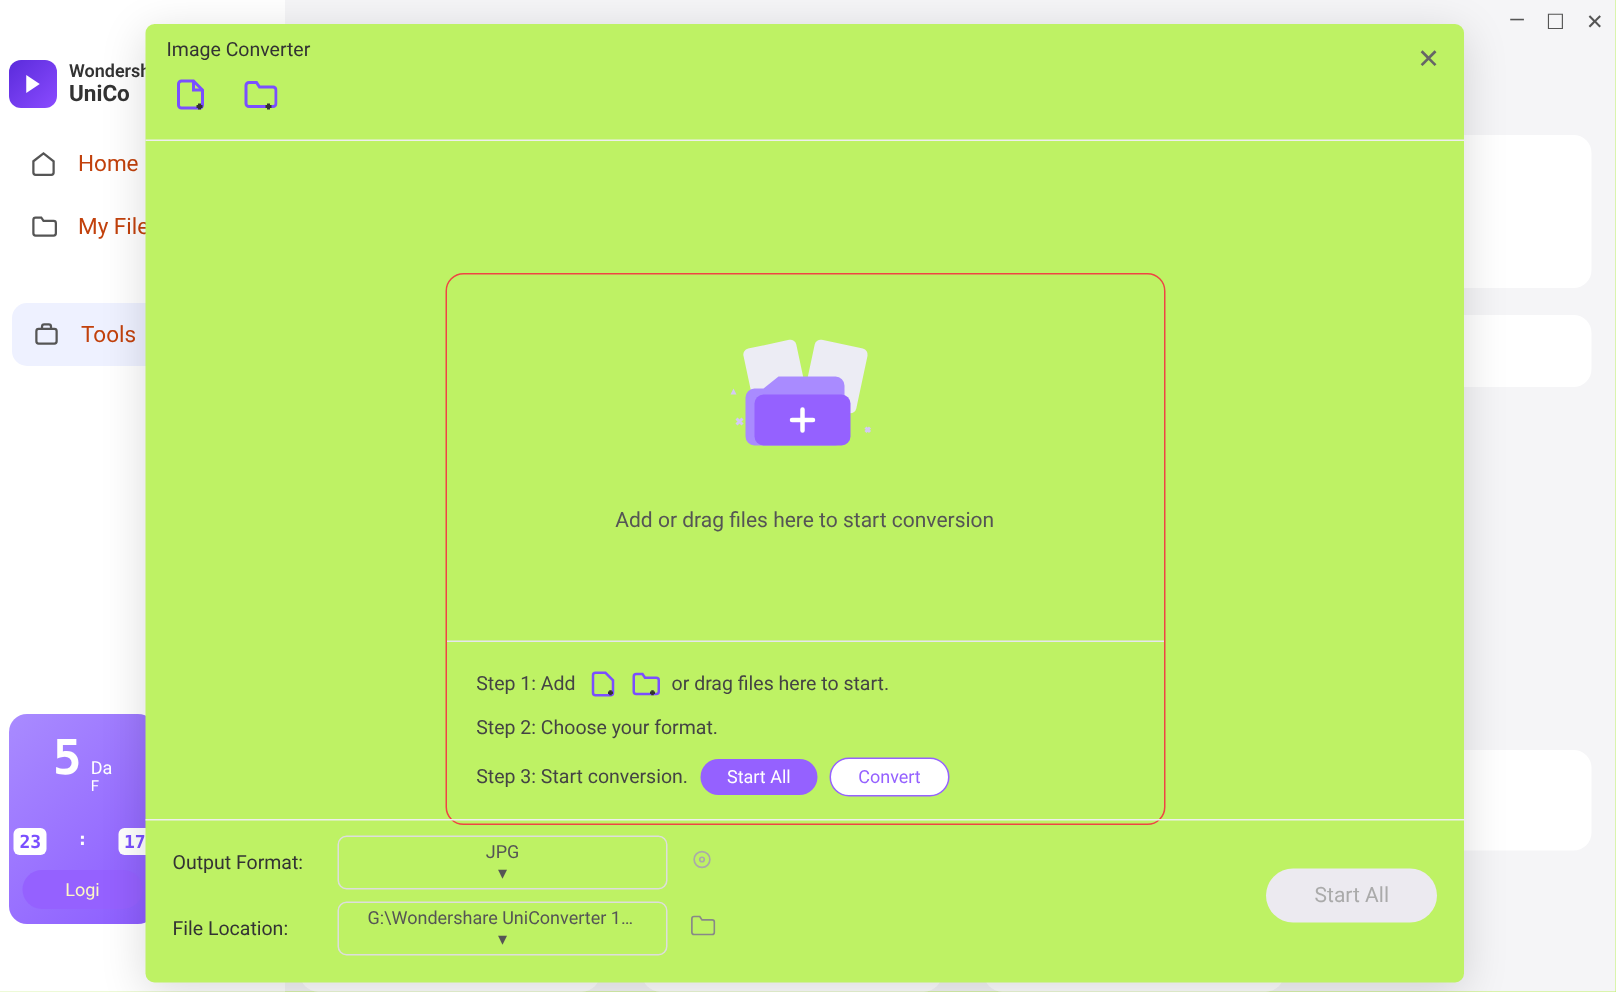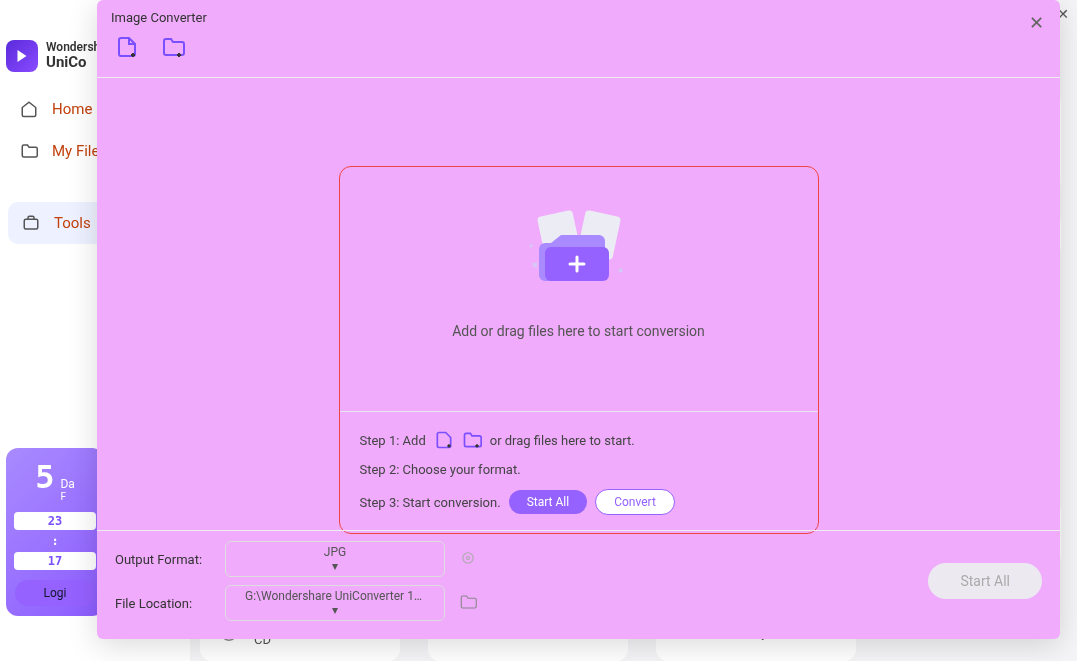--- a/index.html
+++ b/index.html
@@ -13,34 +13,34 @@
 .sidebar { position: absolute; left: 0; top: 0; width: 190px; height: 100%; background: #fff; padding-top: 32px; }
 .app-logo { display: flex; align-items: center; gap: 8px; padding: 8px 6px 16px 6px; }
 .logo-icon { width: 32px; height: 32px; background: linear-gradient(135deg, #5a2bdb, #8a4bff); border-radius: 8px; display:flex; align-items:center; justify-content:center; }
 .logo-text { font-size: 12px; font-weight: 600; color: #333; line-height:1.1; }
 .nav-item { display: flex; align-items: center; gap: 14px; padding: 12px 20px; color: #c2410c; font-size: 15px; cursor: pointer; }
 .nav-item.active { background: #eef1ff; border-radius: 10px; margin: 0 8px; padding: 12px 14px; }
 
 .promo { position: absolute; left: 6px; bottom: 45px; width: 98px; background: linear-gradient(135deg, #a98bff, #8c5cff); border-radius: 12px; padding: 10px 8px; color: #fff; text-align: center; }
 .promo-big { font-size: 32px; font-family: monospace; font-weight: bold; }
 .promo-label { font-size: 12px; }
-.promo-timer { display:flex; gap:4px; margin-top:10px; justify-content:center;flex-direction:column; }
+.promo-timer { display:flex; gap:20px; margin-top:22px; justify-content:center; }
 .promo-timer span { background:#fff; color:#7a4fff; font-size:12px; padding:2px 4px; border-radius:4px; font-family:monospace; font-weight:bold; }
-.login-btn { margin-top: 10px; background: #9561ff; color:#0f172a; border:none; border-radius: 16px; padding: 6px 14px; font-size: 12px; width:80px; cursor:pointer; }
+.login-btn { margin-top: 10px; background: #9561ff; color:#fef9c3; border:none; border-radius: 16px; padding: 6px 14px; font-size: 12px; width:80px; cursor:pointer; }
 
 
 .bg-card { position:absolute; background:#fff; border-radius:12px; padding: 14px 18px; color:#555; font-size:13px; line-height:1.5; }
 .card1 { top: 90px; right: 16px; width:245px; height:102px; }
 .card2 { top: 210px; right: 16px; width:245px; }
 .card3 { top: 500px; right: 16px; width:245px; }
 .burn-row { position:absolute; bottom:0; left:200px; display:flex; gap:28px; font-size:13px; color:#555; }
 .burn-item { background:#fff; padding: 14px 18px; border-radius:12px; display:flex; align-items:center; gap:14px; width:200px; }
 
 
-.modal { position: absolute; left: 97px; top: 0; width: 963px; height: 639px; background: #f0abfc; border-radius: 6px; box-shadow: 0 6px 30px rgba(0,0,0,0.15); display:flex; flex-direction:column; }
+.modal { position: absolute; left: 97px; top: 16px; width: 879px; height: 639px; background: #bef264; border-radius: 6px; box-shadow: 0 6px 30px rgba(0,0,0,0.15); display:flex; flex-direction:column; }
 .modal-title { font-size: 13px; padding: 10px 14px 0 14px; color:#333; }
 .modal-close { position:absolute; top:12px; right:16px; font-size:18px; color:#666; cursor:pointer; }
 .modal-toolbar { display:flex; gap:22px; padding: 10px 18px 14px 18px; }
 .modal-toolbar svg { cursor:pointer; }
 .modal-divider { height:1px; background:#eee; width:100%; }
 
 .drop-area { margin: 88px auto 0 auto; width: 480px; border: 1px solid #ef4444; border-radius: 12px; }
 .drop-top { padding: 38px 20px 28px 20px; text-align:center; }
 .drop-text { color:#555; font-size:14px; margin-top: 24px; }
 .drop-bottom { border-top:1px solid #e6e6ef; padding: 18px 20px; font-size:13px; color:#444;margin-top:44px; }

